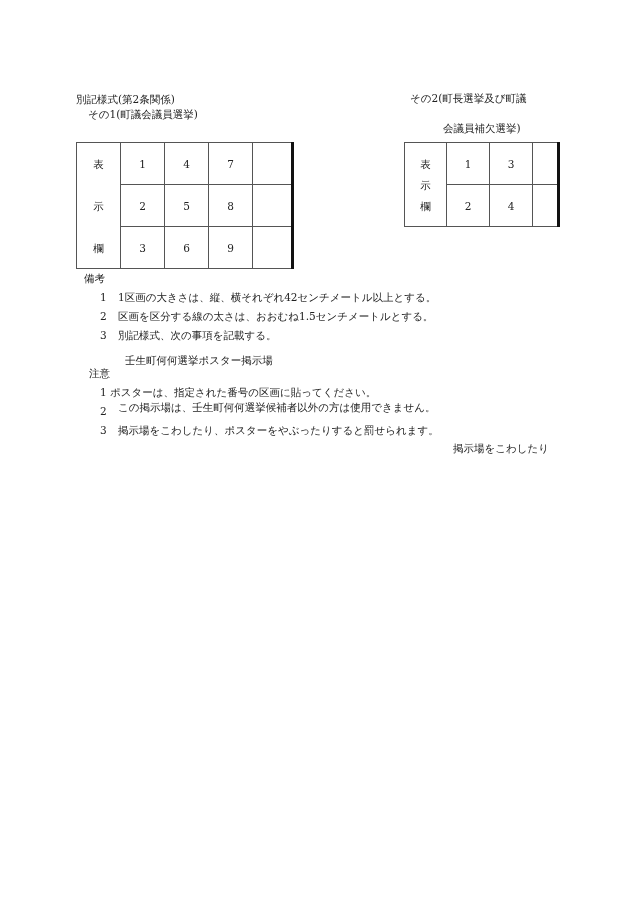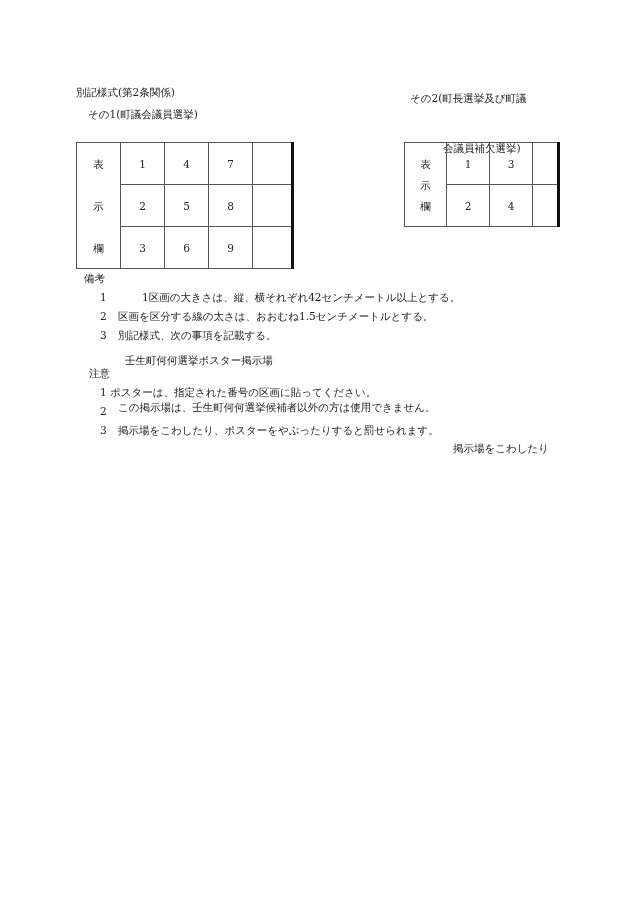--- a/index.html
+++ b/index.html
@@ -8,24 +8,24 @@
   .abs { position:absolute; white-space:nowrap; line-height:14px; }
   .tbl { position:absolute; border-collapse:collapse; table-layout:fixed; }
   .tbl td { border:1px solid #555; text-align:center; vertical-align:middle; padding:0; font-size:10.5px; }
   .tbl td.lastcol { border-right:3px solid #111; }
   .tbl td.light { border-left-color:#aaa; }
   .vlabel { line-height:14px; }
 </style>
 </head>
 <body>
 
-<div class="abs" style="left:76px; top:85px;">別記様式(第2条関係)</div>
+<div class="abs" style="left:76px; top:92px;">別記様式(第2条関係)</div>
 <div class="abs" style="left:88px; top:107px;">その1(町議会議員選挙)</div>
 <div class="abs" style="left:410px; top:91px;">その2(町長選挙及び町議</div>
-<div class="abs" style="left:443px; top:121px;margin-top:20px;">会議員補欠選挙)</div>
+<div class="abs" style="left:443px; top:121px;">会議員補欠選挙)</div>
 
 <table class="tbl" style="left:76px; top:142px; width:216px; height:126px;">
   <colgroup>
       <col style="width:44px">
       <col style="width:44px">
       <col style="width:44px">
       <col style="width:44px">
       <col style="width:40px">
     </colgroup>
   <tbody>
@@ -76,21 +76,21 @@
   <tr style="height:42px">
     <td>2</td>
     <td>4</td>
     <td class="lastcol light"></td>
   </tr>
 </tbody>
   </table>
 
 <div class="abs" style="left:84px; top:271px;">備考</div>
 <div class="abs" style="left:100px; top:290px;">1</div>
-<div class="abs" style="left:118px; top:290px;margin-left:24px;">1区画の大きさは、縦、横それぞれ42センチメートル以上とする。</div>
+<div class="abs" style="left:118px; top:290px;">1区画の大きさは、縦、横それぞれ42センチメートル以上とする。</div>
 <div class="abs" style="left:100px; top:309px;">2</div>
 <div class="abs" style="left:118px; top:309px;">区画を区分する線の太さは、おおむね1.5センチメートルとする。</div>
 <div class="abs" style="left:100px; top:328px;">3</div>
 <div class="abs" style="left:118px; top:328px;">別記様式、次の事項を記載する。</div>
 <div class="abs" style="left:125px; top:354px;font-family:Liberation Mono, monospace;">壬生町何何選挙ポスター掲示場</div>
 
 <div class="abs" style="left:89px; top:366px;">注意</div>
 <div class="abs" style="left:100px; top:385px;">1</div>
 <div class="abs" style="left:110px; top:385px;">ポスターは、指定された番号の区画に貼ってください。</div>
 <div class="abs" style="left:100px; top:404px;">2</div>

